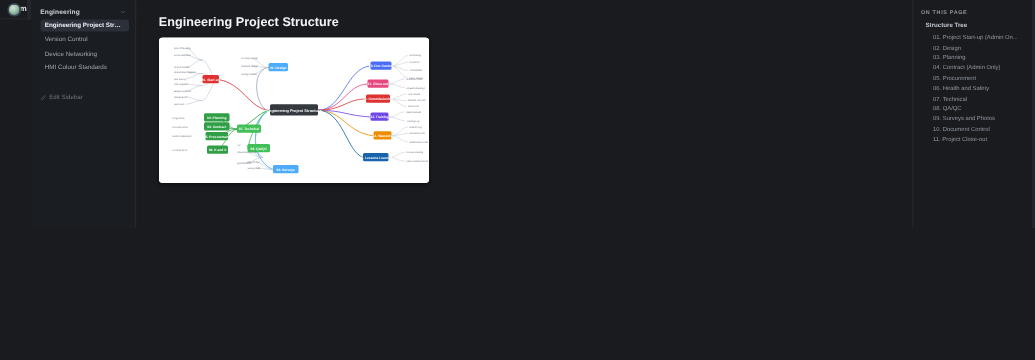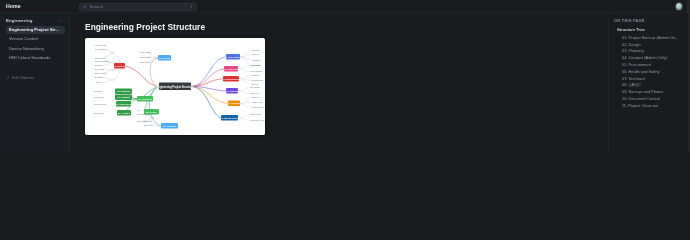--- a/index.html
+++ b/index.html
@@ -2,21 +2,21 @@
 <html><head>
 <meta charset="utf-8">
 <style>
   * { box-sizing: border-box; margin: 0; padding: 0; }
   html, body {
     width: 690px; height: 152px;
     background: #191b1f;
     font-family: "Liberation Sans", sans-serif;
     overflow: hidden;
   }
-  .app { position: relative; width: 690px; height: 152px; display: flex; flex-direction: column; }
+  .app { position: relative; width: 690px; height: 152px; display: flex; flex-direction: row; }
 
   
   .topbar {
     height: 13px; flex: 0 0 13px;
     background: #191b1f;
     display: flex; align-items: center;
     position: relative;
     border-bottom: 1px solid #212429;
   }
   .home-label {

